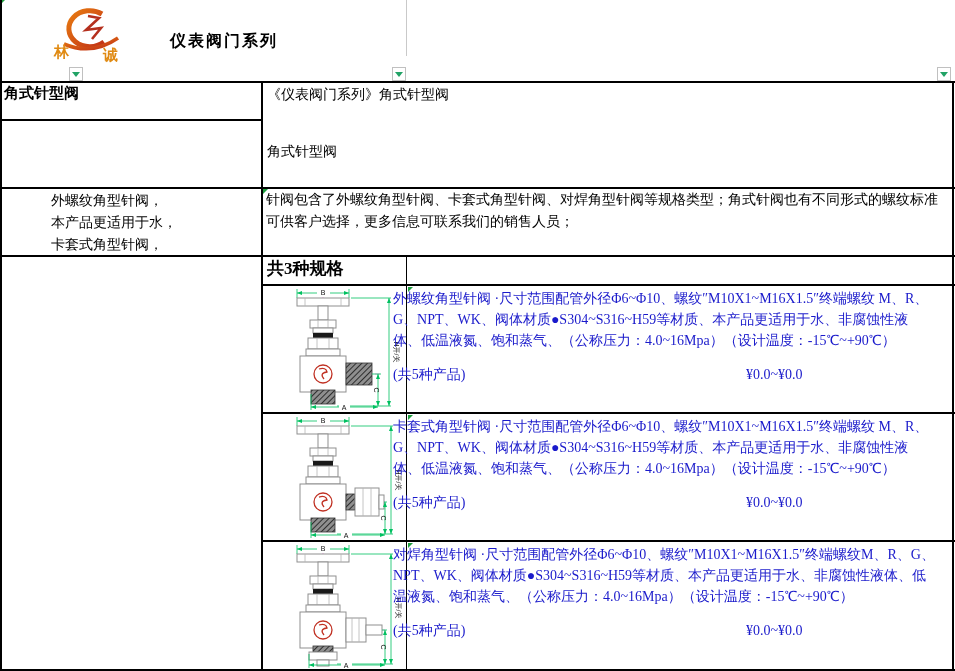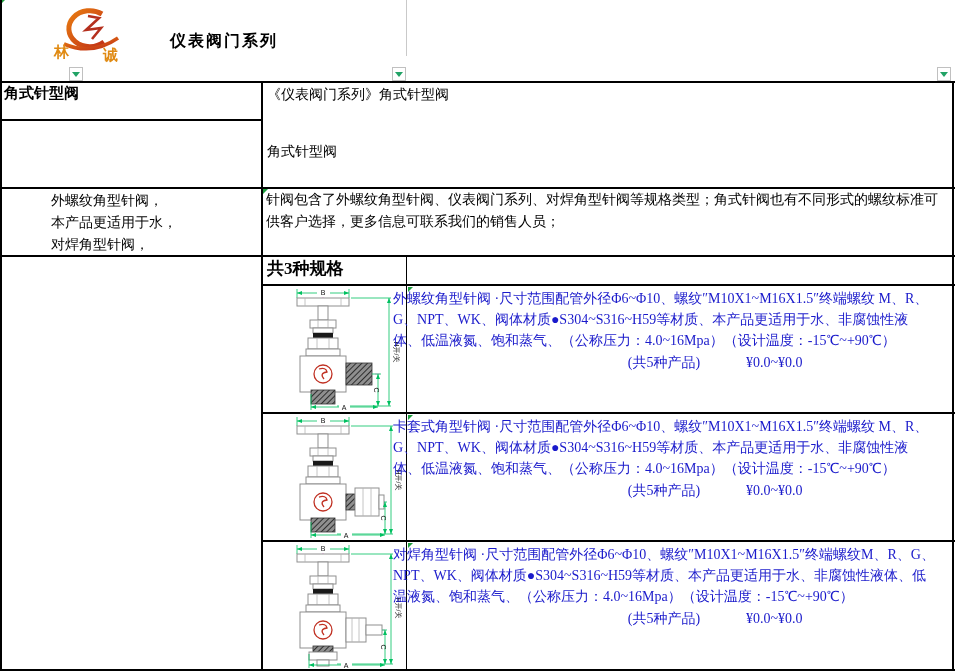--- a/index.html
+++ b/index.html
@@ -25,21 +25,21 @@
   .left-heading{left:4px;top:84px;font-size:15px;font-weight:bold;}
   .left-variants{left:3px;top:190px;font-size:14px;line-height:22px;margin-left:48px;}
   .series-title{left:267px;top:86px;font-size:14px;}
   .subtitle{left:267px;top:143px;font-size:14px;}
   .paragraph{left:266px;top:189px;width:684px;font-size:14px;line-height:22px;}
   .spec-heading{left:267px;top:257px;font-size:17px;font-weight:bold;}
   
   .prod-row{position:absolute;left:262px;width:691px;height:127px;}
   .prod-text{position:absolute;left:131px;top:3px;width:542px;font-size:14px;line-height:21px;
              color:var(--desc-blue,#1A1ACB);}
-  .prod-foot{position:relative;margin-top:1px;text-align:center;}
+  .prod-foot{position:relative;margin-top:13px;}
   .prod-price{position:absolute;left:353px;top:0;}
   .drawing{position:absolute;left:1px;top:1px;}
   
   .oln{fill:#fff;stroke:#8f8f8f;stroke-width:1;}
   .facet{stroke:#b5b5b5;stroke-width:0.8;}
   .dim{stroke:var(--dim-green,#00C060);stroke-width:0.8;fill:none;}
   .dimf{fill:var(--dim-green,#00C060);}
   .dlabel{font:7px "Liberation Sans",sans-serif;fill:#111;}
   .cline{stroke:#ff7fe8;stroke-width:0.7;stroke-dasharray:5 3;fill:none;}
   .lred{stroke:var(--logo-red,#C03123);fill:none;stroke-width:1.3;}
@@ -88,28 +88,28 @@
   <div class="hl" style="left:262px;top:284px;width:693px;height:2px;"></div>
   <div class="vl" style="left:406px;top:256px;width:1px;height:415px;"></div>
   <div class="hl" style="left:262px;top:412px;width:693px;height:2px;"></div>
   <div class="hl" style="left:262px;top:540px;width:693px;height:2px;"></div>
   <div class="hl" style="left:0;top:669px;width:955px;height:2px;"></div>
 
   <div class="cell left-heading">角式针型阀</div>
   <div class="cell left-variants">
     <div>外螺纹角型针阀，</div>
     <div>本产品更适用于水，</div>
-    <div>对焊角型针阀，</div>
+    <div>卡套式角型针阀，</div>
   </div>
 
   <div class="cell series-title">《仪表阀门系列》角式针型阀</div>
   <div class="cell subtitle">角式针型阀</div>
   <span class="flag" style="left:263px;top:189px;"></span>
   <div class="cell paragraph">
-    <div>针阀包含了外螺纹角型针阀、仪表阀门系列、对焊角型针阀等规格类型；角式针阀也有不同形式的螺纹标准可供客户选择，更多信息可联系我们的销售人员；</div>
+    <div>针阀包含了外螺纹角型针阀、卡套式角型针阀、对焊角型针阀等规格类型；角式针阀也有不同形式的螺纹标准可供客户选择，更多信息可联系我们的销售人员；</div>
   </div>
   <div class="cell spec-heading">共3种规格</div>
 
   <div class="prod-row" style="top:285px;">
     <svg class="drawing" width="143" height="126" viewBox="0 0 143 126">
       <defs>
           <pattern id="h1" width="4" height="4" patternUnits="userSpaceOnUse" patternTransform="rotate(45)">
         <rect width="4" height="4" fill="#8f8f8f"></rect>
             <line x1="0" y1="0" x2="0" y2="4" stroke="#2e2e2e" stroke-width="2"></line>
           </pattern>

